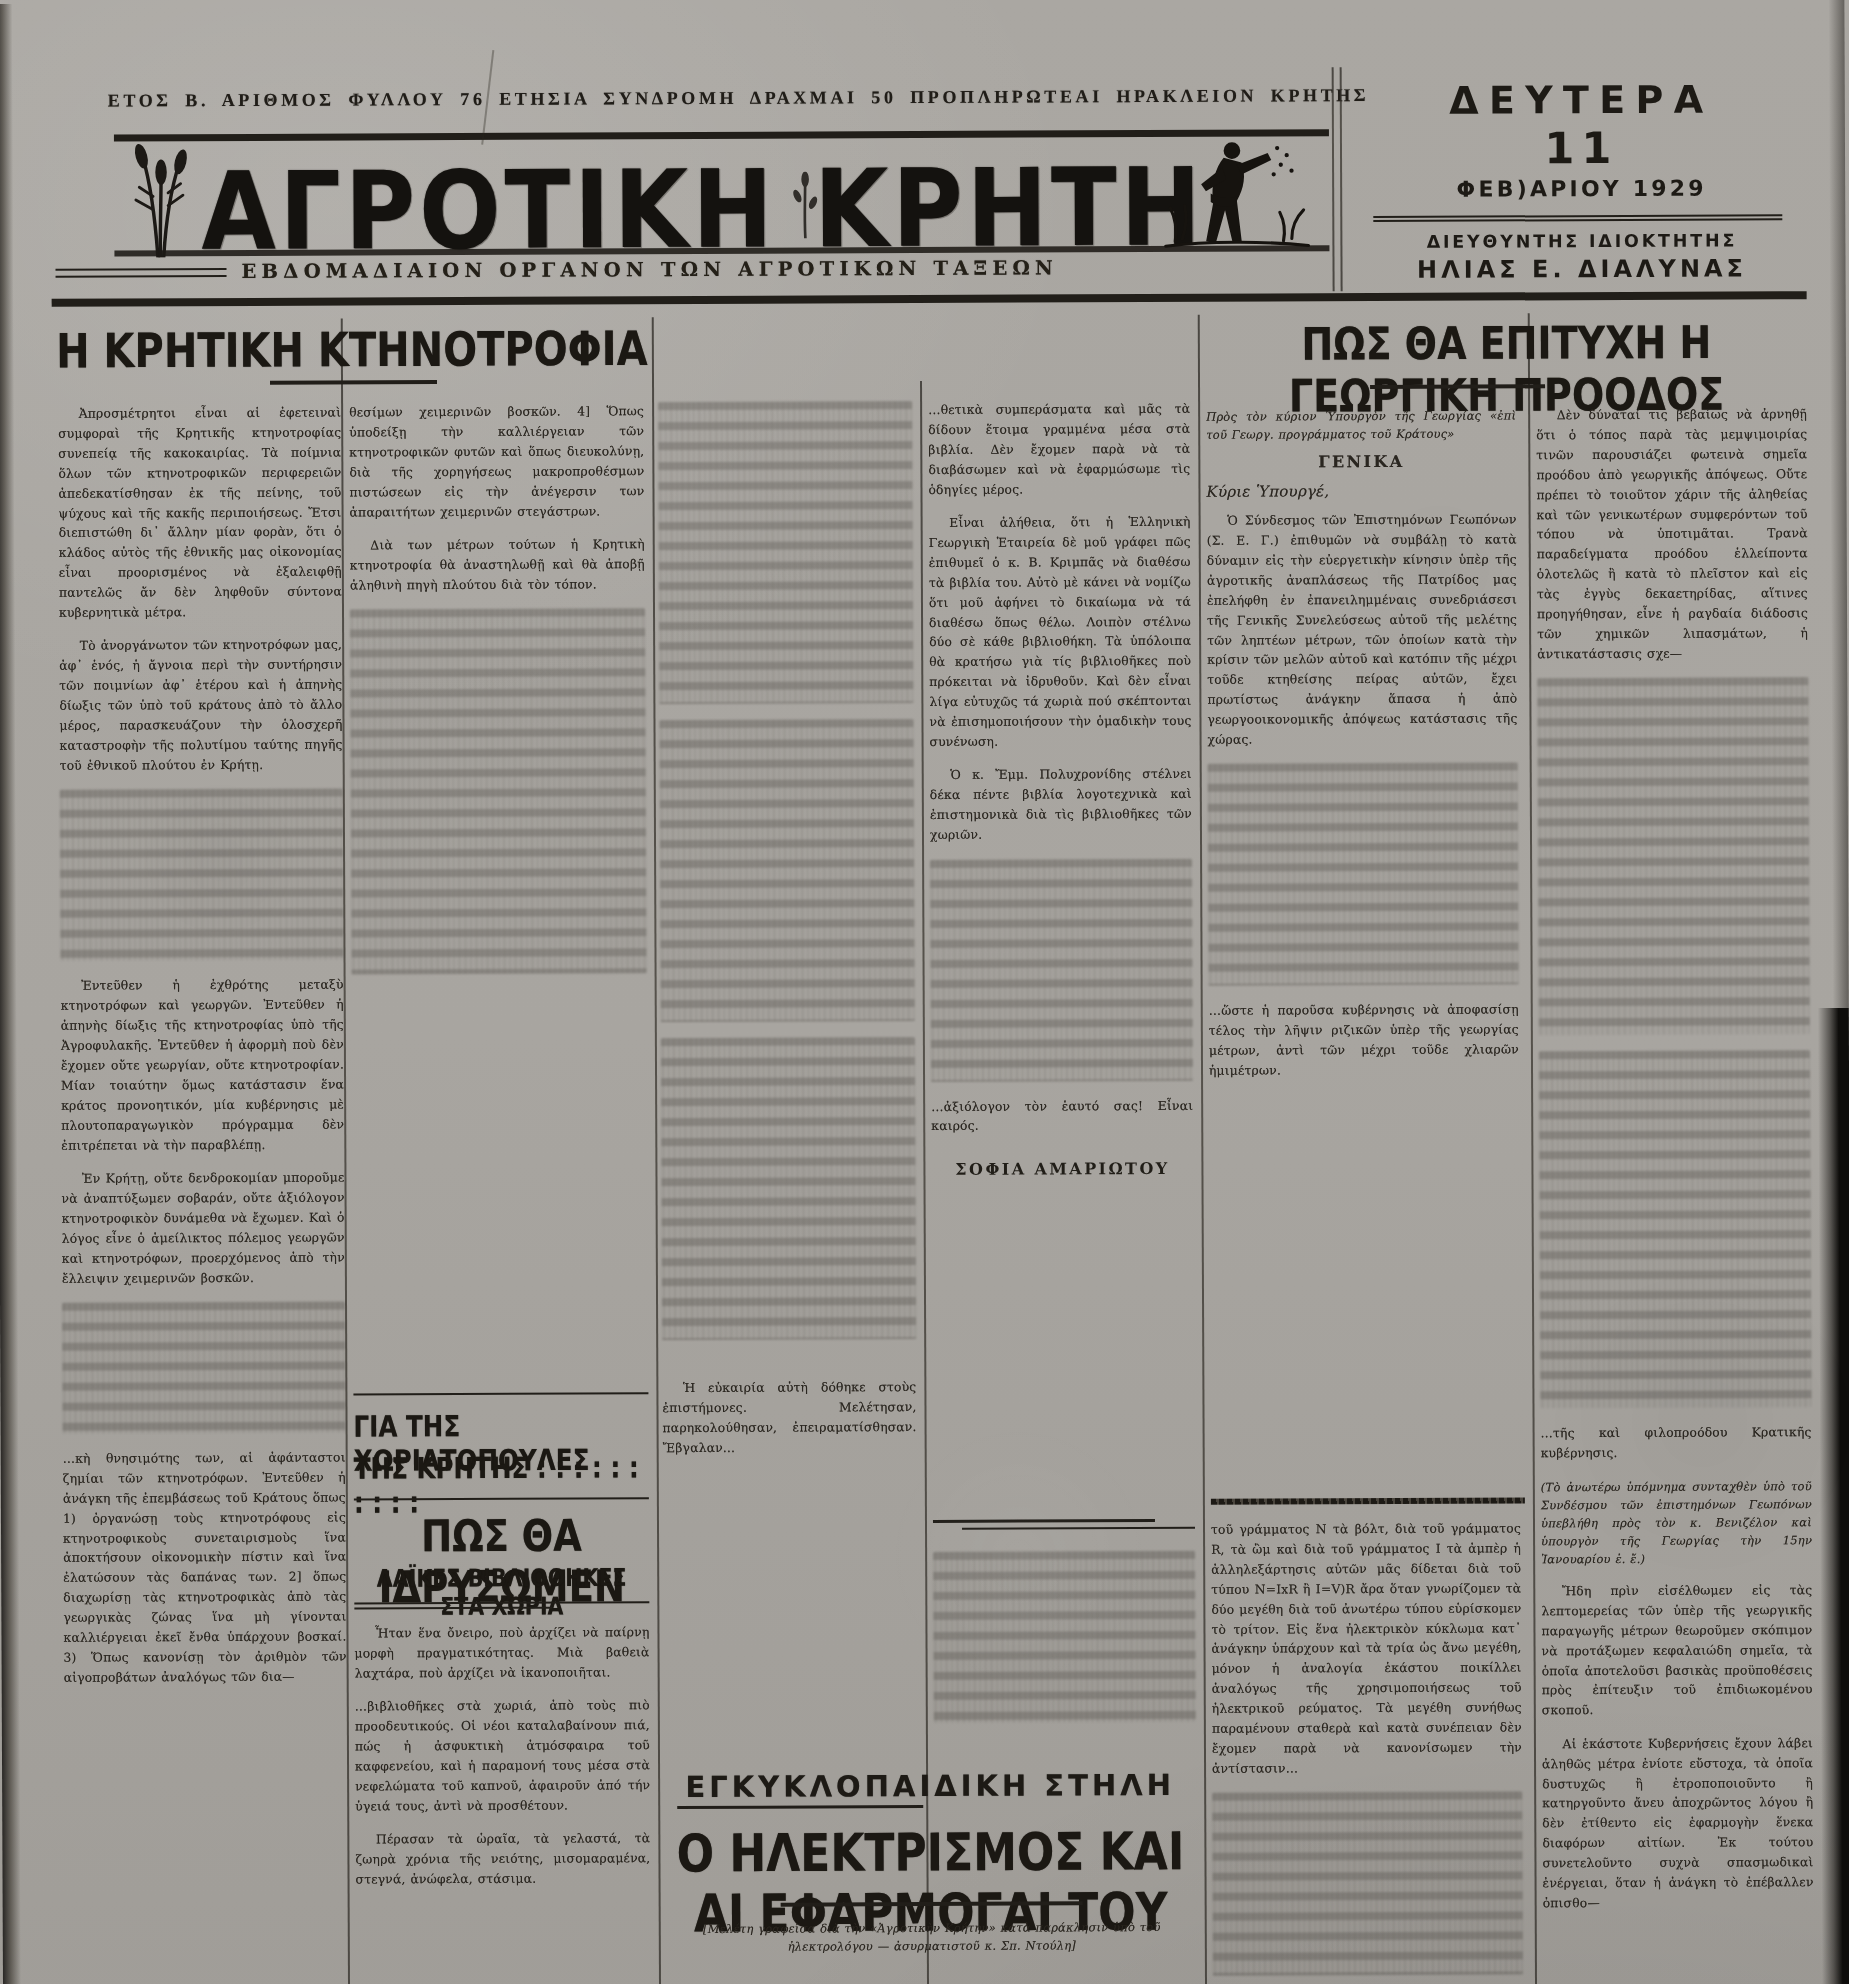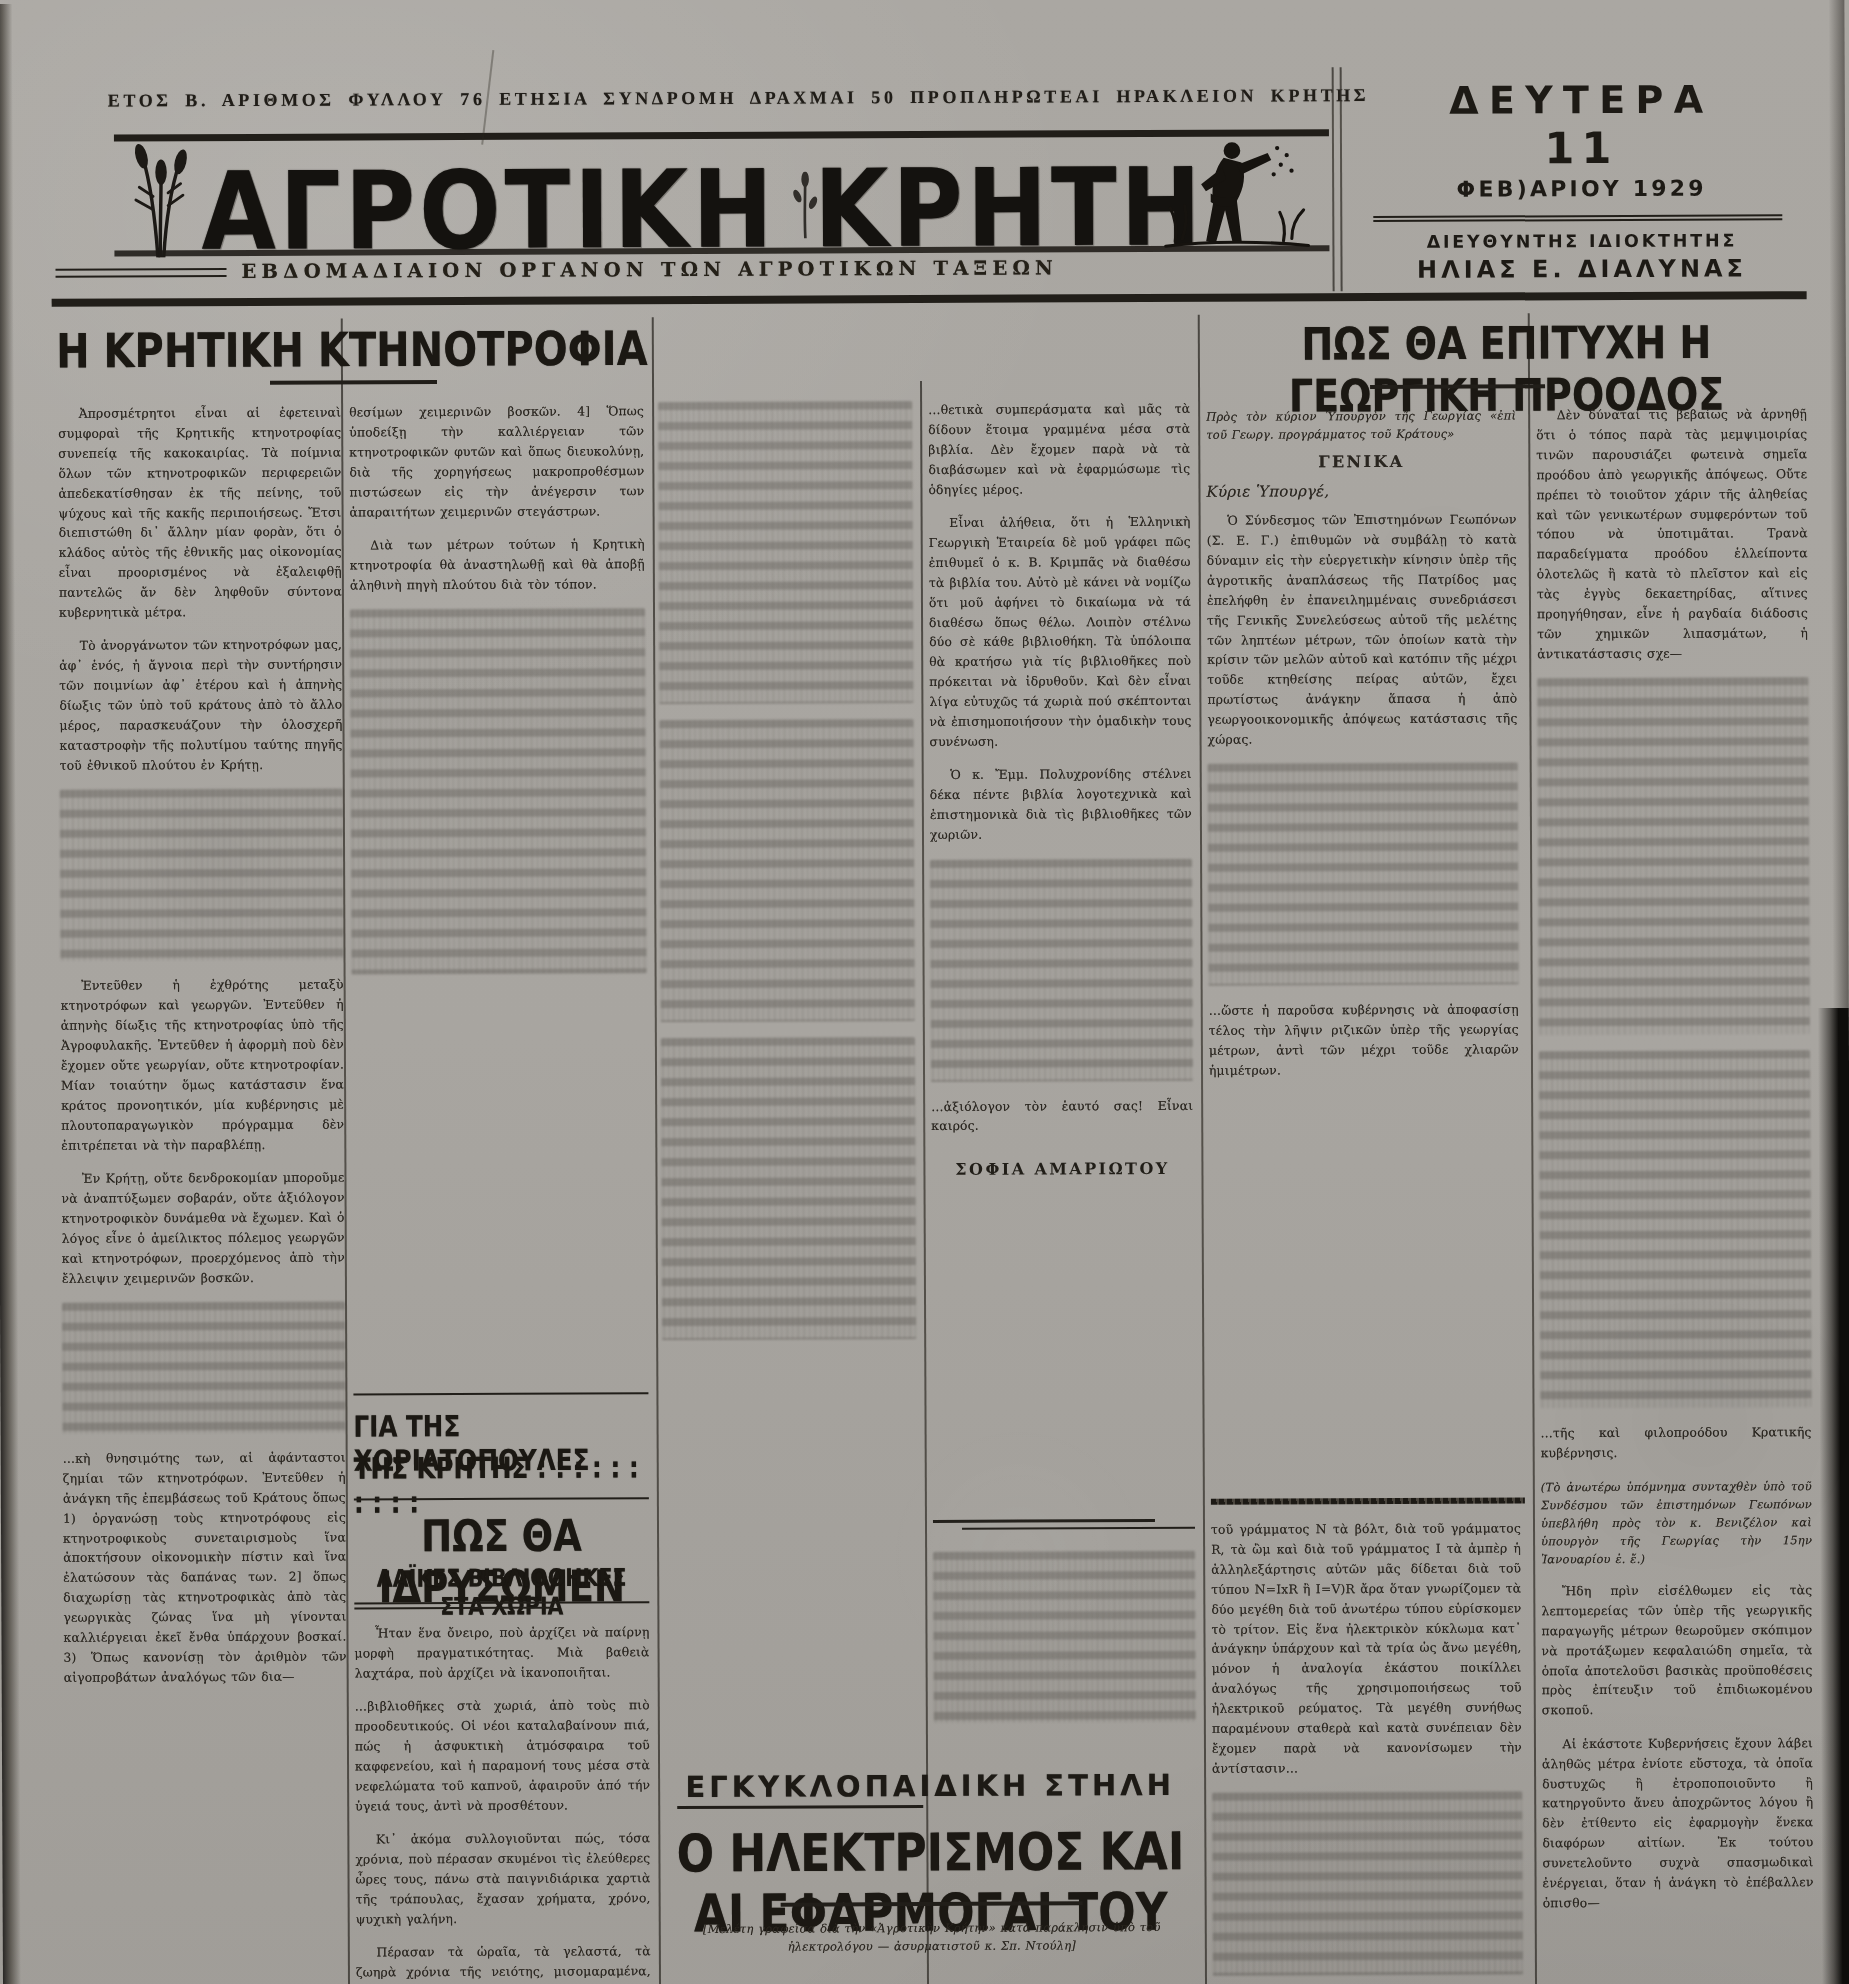--- a/index.html
+++ b/index.html
@@ -168,31 +168,31 @@
   <div class="abs headline" style="left:353px;top:1449px;width:295px;font-size:24.6px;text-align:left;">ΤΗΣ ΚΡΗΤΗΣ : : : : : : : : : :</div>
   <div class="rule" style="left:353px;top:1496px;width:295px;height:2px;"></div>
   <div class="abs headline" style="left:353px;top:1509px;width:295px;font-size:37px;">ΠΩΣ ΘΑ ΙΔΡΥΣΩΜΕΝ</div>
   <div class="abs headline" style="left:353px;top:1562px;width:295px;font-size:20.6px;">ΛΑΪΚΕΣ ΒΙΒΛΙΟΘΗΚΕΣ ΣΤΑ ΧΩΡΙΑ</div>
   <div class="rule" style="left:353px;top:1600px;width:295px;height:2px;"></div>
   <div class="rule" style="left:353px;top:1605px;width:198px;height:1.6px;"></div>
 
   <div class="abs colflex" style="left:353px;top:1622px;width:295px;">
     <p class="p">Ἦταν ἕνα ὄνειρο, ποὺ ἀρχίζει νὰ παίρνῃ μορφὴ πραγματικότητας. Μιὰ βαθειὰ λαχτάρα, ποὺ ἀρχίζει νὰ ἱκανοποιῆται.</p>
     <p class="p frag">…βιβλιοθῆκες στὰ χωριά, ἀπὸ τοὺς πιὸ προοδευτικούς. Οἱ νέοι καταλαβαίνουν πιά, πώς ἡ ἀσφυκτικὴ ἀτμόσφαιρα τοῦ καφφενείου, καὶ ἡ παραμονή τους μέσα στὰ νεφελώματα τοῦ καπνοῦ, ἀφαιροῦν ἀπό τήν ὑγειά τους, ἀντὶ νὰ προσθέτουν.</p>
-    <p class="p">Κι᾽ ἀκόμα συλλογιοῦνται πώς, τόσα χρόνια, ποὺ πέρασαν σκυμένοι τὶς ἐλεύθερες ὧρες τους, πάνω στὰ παιγνιδιάρικα χαρτιὰ τῆς τράπουλας, ἔχασαν χρήματα, χρόνο, ψυχικὴ γαλήνη.</p>
     <p class="p">Πέρασαν τὰ ὡραῖα, τὰ γελαστά, τὰ ζωηρὰ χρόνια τῆς νειότης, μισομαραμένα, στεγνά, ἀνώφελα, στάσιμα.</p>
 
   </div>
 
   <div class="abs colflex" style="left:662px;top:401px;width:254px;">
     <div class="ghost" style="height:302px;"></div>
     <div class="ghost" style="height:302px;"></div>
     <div class="ghost" style="height:302px;"></div>
   </div>
   <div class="abs colflex" style="left:662px;top:1378px;width:254px;">
+    <p class="p">Ἡ εὐκαιρία αὐτὴ δόθηκε στοὺς ἐπιστήμονες. Μελέτησαν, παρηκολούθησαν, ἐπειραματίσθησαν. Ἔβγαλαν…</p>
   </div>
 
   <div class="abs colflex" style="left:932px;top:401px;width:262px;">
     <p class="p frag">…θετικὰ συμπεράσματα καὶ μᾶς τὰ δίδουν ἕτοιμα γραμμένα μέσα στὰ βιβλία. Δὲν ἔχομεν παρὰ νὰ τὰ διαβάσωμεν καὶ νὰ ἐφαρμώσωμε τὶς ὁδηγίες μέρος.</p>
     <p class="p">Εἶναι ἀλήθεια, ὅτι ἡ Ἑλληνικὴ Γεωργικὴ Ἑταιρεία δὲ μοῦ γράφει πῶς ἐπιθυμεῖ ὁ κ. Β. Κριμπᾶς νὰ διαθέσω τὰ βιβλία του. Αὐτὸ μὲ κάνει νὰ νομίζω ὅτι μοῦ ἀφήνει τὸ δικαίωμα νὰ τά διαθέσω ὅπως θέλω. Λοιπὸν στέλνω δύο σὲ κάθε βιβλιοθήκη. Τὰ ὑπόλοιπα θὰ κρατήσω γιὰ τίς βιβλιοθῆκες ποὺ πρόκειται νὰ ἰδρυθοῦν. Καὶ δὲν εἶναι λίγα εὐτυχῶς τά χωριὰ πού σκέπτονται νὰ ἐπισημοποιήσουν τὴν ὁμαδικὴν τους συνένωση.</p>
     <p class="p">Ὁ κ. Ἔμμ. Πολυχρονίδης στέλνει δέκα πέντε βιβλία λογοτεχνικὰ καὶ ἐπιστημονικὰ διὰ τὶς βιβλιοθῆκες τῶν χωριῶν.</p>
     <div class="ghost" style="height:222px;"></div>
     <p class="p frag">…ἀξιόλογον τὸν ἑαυτό σας! Εἶναι καιρός.</p>
     <div class="byline" style="margin-top:9.5px;">ΣΟΦΙΑ ΑΜΑΡΙΩΤΟΥ</div>
   </div>

